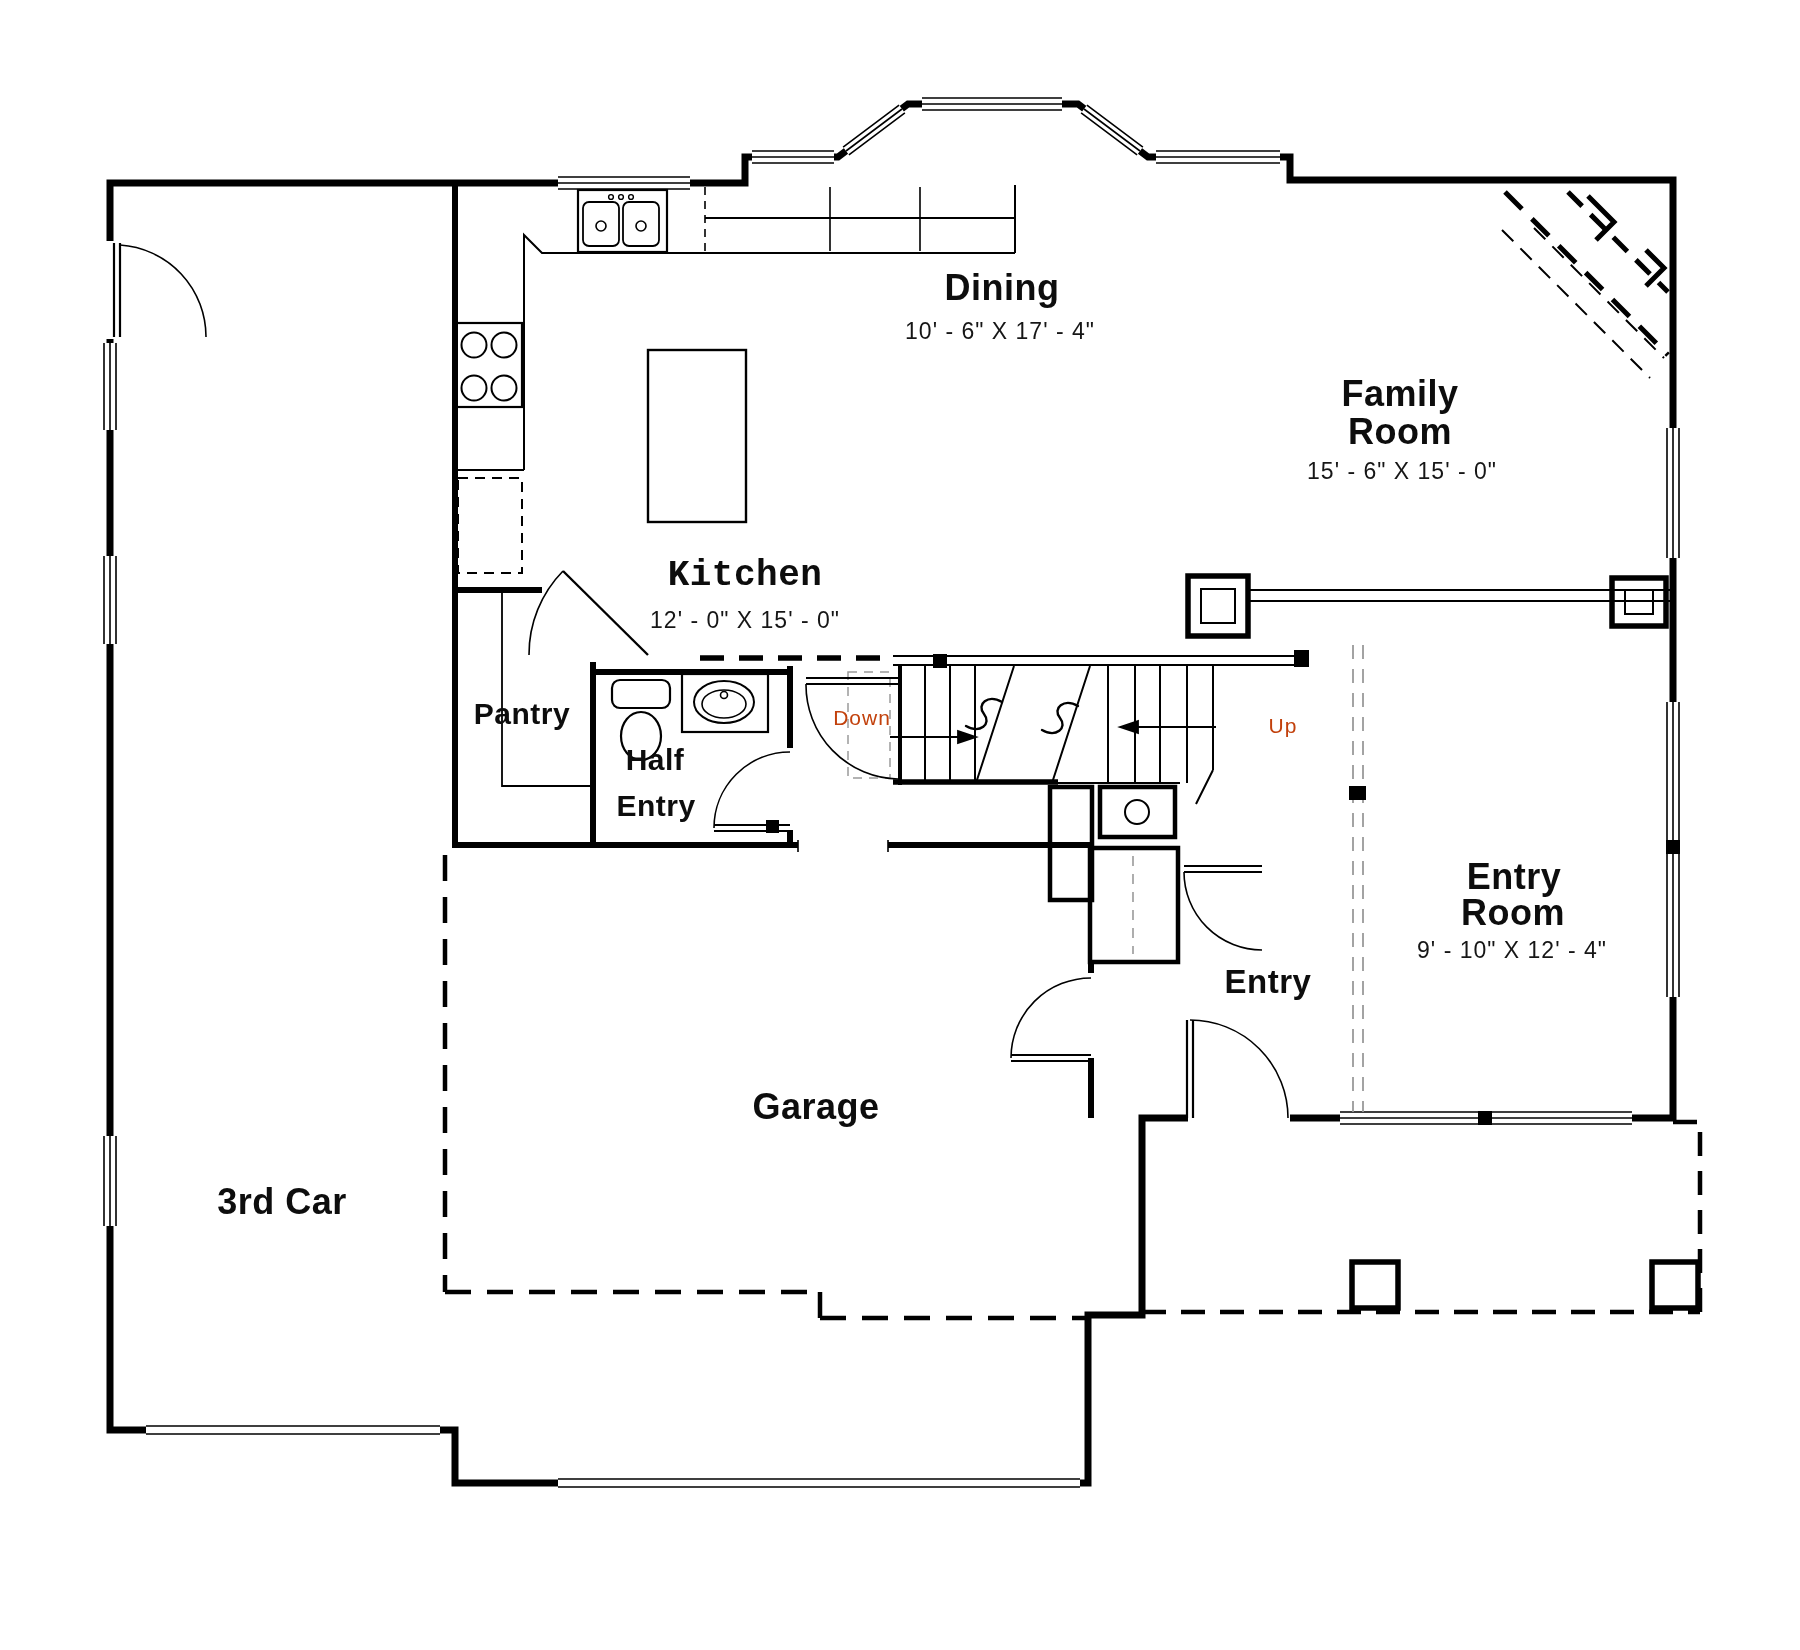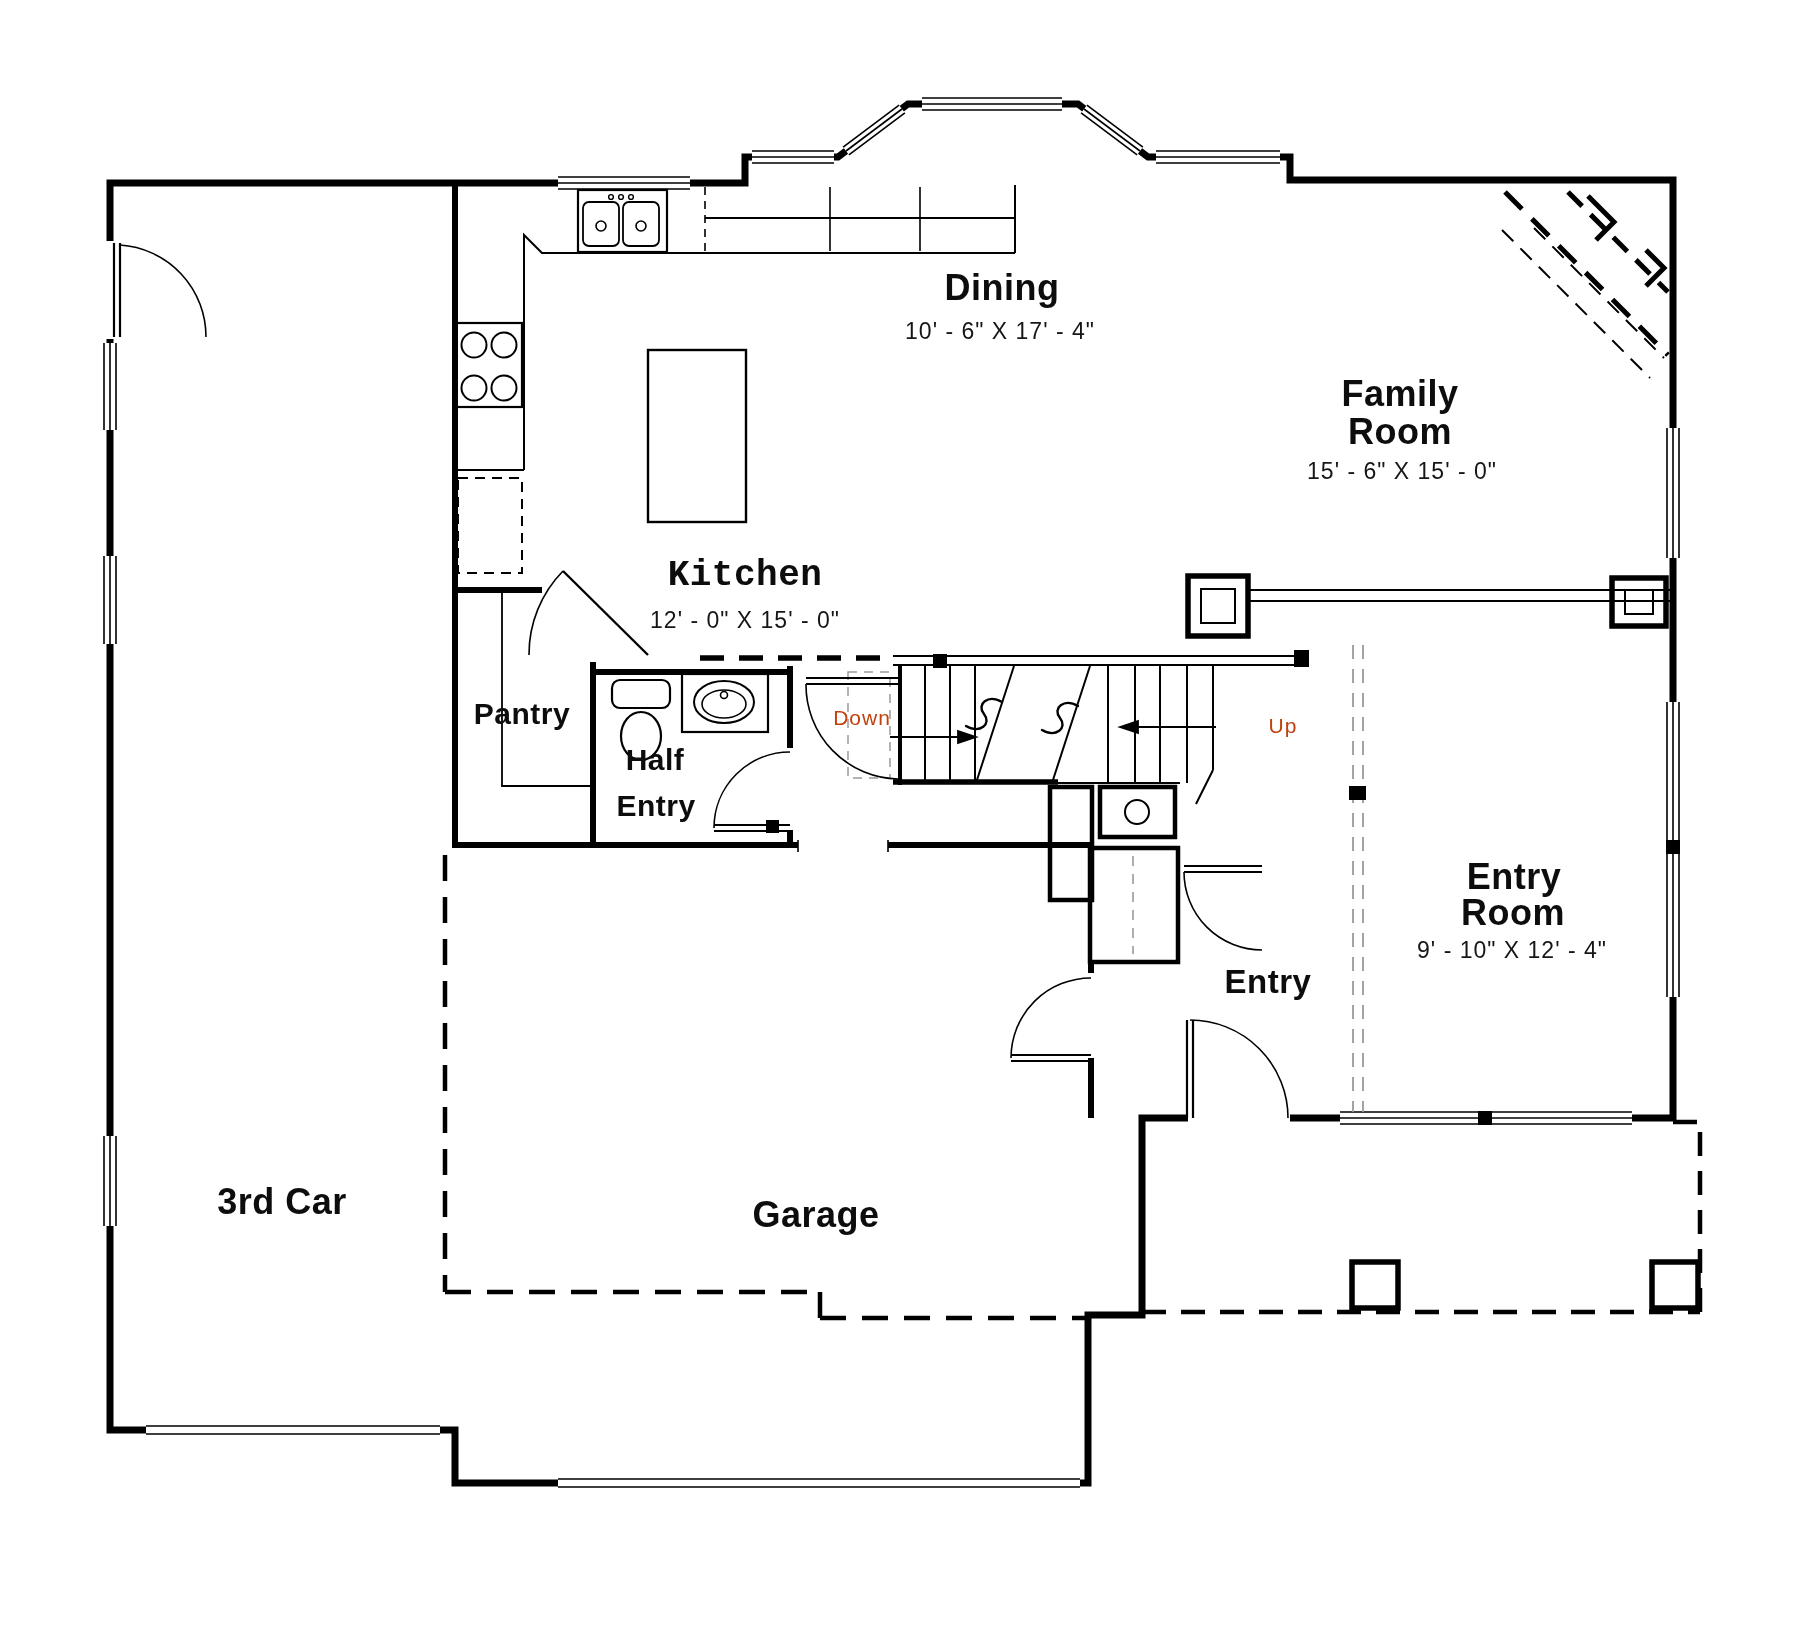--- a/index.html
+++ b/index.html
@@ -242,18 +242,18 @@
   <div class="lbl room-sm" style="left:522px;top:714px;">Pantry</div>
 
   <div class="lbl room-sm" style="left:655px;top:760px;">Half</div>
   <div class="lbl room-sm" style="left:656px;top:806px;">Entry</div>
 
   <div class="lbl room" style="left:1514px;top:877px;">Entry</div>
   <div class="lbl room" style="left:1513px;top:913px;">Room</div>
   <div class="lbl dims" style="left:1512px;top:950px;">9' - 10" X 12' - 4"</div>
 
   <div class="lbl room-md" style="left:1268px;top:982px;">Entry</div>
-  <div class="lbl room" style="left:816px;top:1215px;">Garage</div>
+  <div class="lbl room" style="left:816px;top:1107px;">Garage</div>
   <div class="lbl room" style="left:282px;top:1202px;">3rd Car</div>
 
   <div class="lbl stairlbl" style="left:862px;top:718px;">Down</div>
   <div class="lbl stairlbl" style="left:1283px;top:726px;">Up</div>
 </div>
 
 </body></html>

